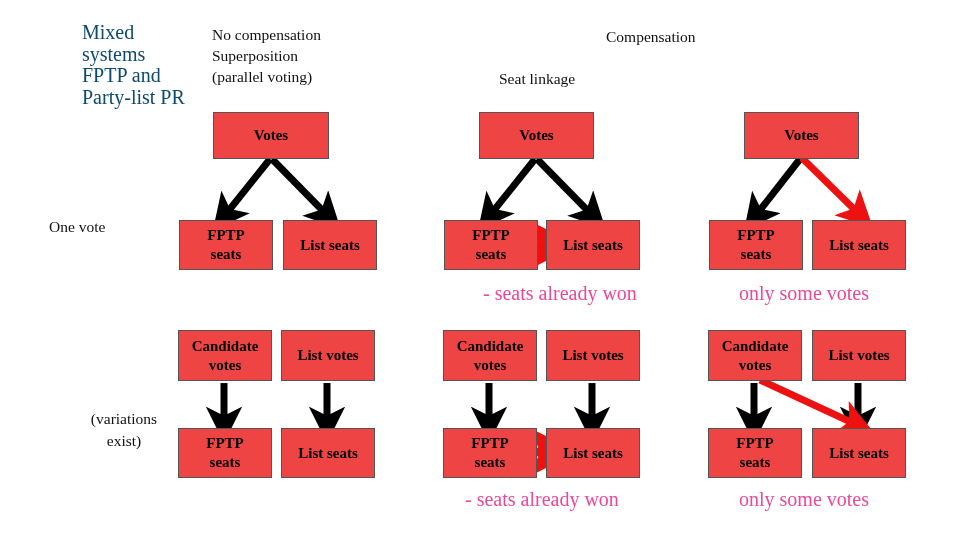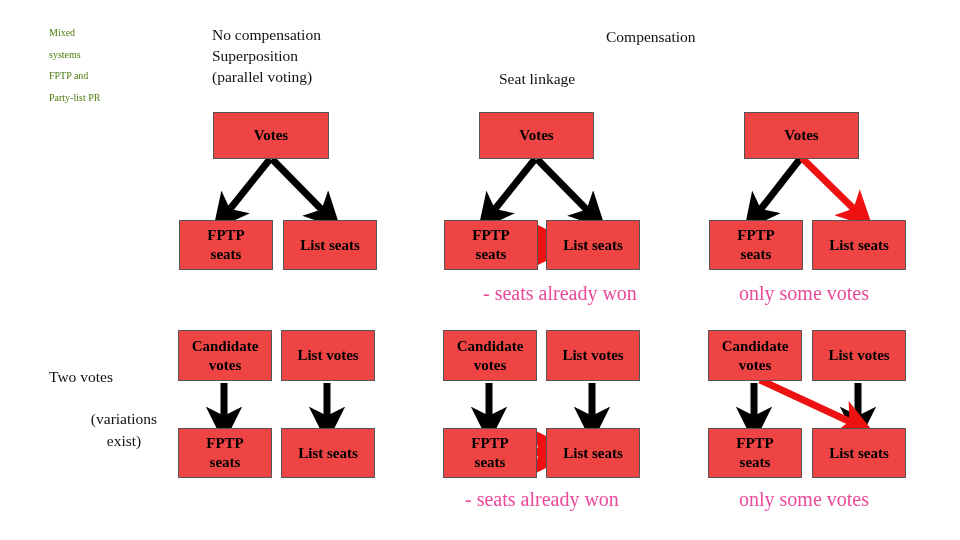--- a/index.html
+++ b/index.html
@@ -20,24 +20,25 @@
   
   .hdr {
     position: absolute;
     font-size: 15.5px;
     line-height: 21px;
     color: #111111;
     white-space: pre-line;
   }
   .corner-label {
     position: absolute;
-    font-size: 10px;
+    font-size: 20px;
     line-height: 21.5px;
-    color: #4d7c0f;
+    color: #0c4a6e;
     white-space: pre-line;
+    margin-left: 33px;
   }
   .row-label {
     position: absolute;
     font-size: 15.5px;
     line-height: 21.5px;
     color: #111111;
     white-space: pre-line;
   }
   .note {
     position: absolute;
@@ -87,22 +88,22 @@
 
   <div class="hdr" style="left:212px; top:24px; width:190px;">No compensation
 Superposition
 (parallel voting)</div>
 
   <div class="hdr" style="left:606px; top:26px; width:180px;">Compensation</div>
 
   <div class="hdr" style="left:487px; top:68px; width:160px;margin-left:12px;">Seat linkage</div>
 
 
+  <div class="row-label" style="left:49px; top:216px; width:150px;">One vote</div>
 
-  <div class="row-label" style="left:49px; top:366px; width:150px;">Two votes</div>
 
   <div class="row-label" style="left:49px; top:408px; width:150px;text-align:center;">(variations
 exist)</div>
 
   <svg class="arrows" viewBox="0 0 960 540">
     <defs>
       <marker id="ah-black" markerWidth="5.2" markerHeight="5.2" refX="2.2" refY="2.6" orient="auto" markerUnits="strokeWidth">
         <path d="M0,0 L5.2,2.6 L0,5.2 L1.3,2.6 Z" fill="#000000"></path>
       </marker>
       <marker id="ah-red" markerWidth="5.2" markerHeight="5.2" refX="2.2" refY="2.6" orient="auto" markerUnits="strokeWidth">

